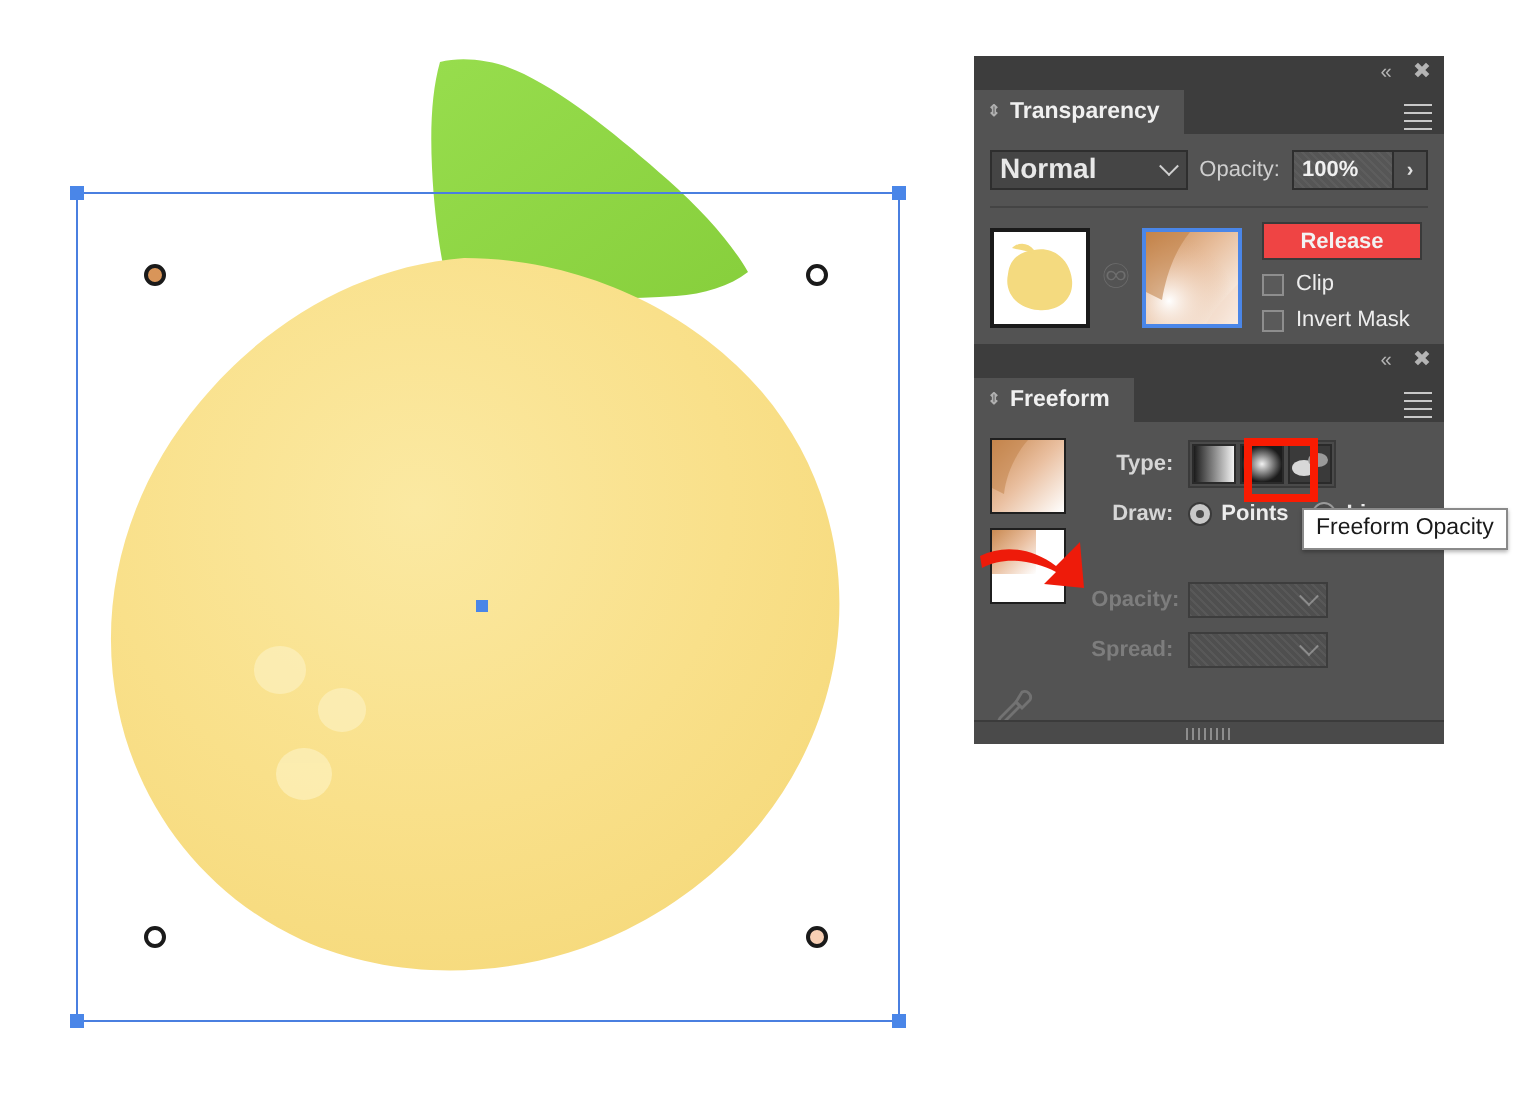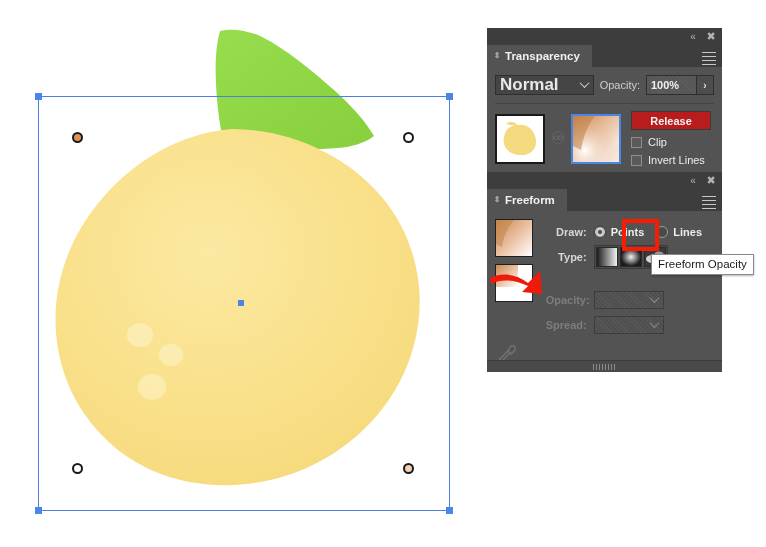--- a/index.html
+++ b/index.html
@@ -111,22 +111,22 @@
   .panel-body { padding: 8px 8px 10px 8px; }
 
   
   #panel-transparency { left: 487px; top: 28px; width: 235px; height: 148px; }
   .row1 { display: flex; align-items: center; gap: 6px; }
   .blend-select {
     width: 101px; height: 20px;
     background: #454545;
     border: 1px solid #2e2e2e;
     color: #e8e8e8;
-    font-size: 17px;
-    display: flex; align-items: center;
+    font-size: 14px;
+    display: flex; align-items: flex-start;
     padding: 0 4px;
     position: relative;
     cursor: pointer;
     font-weight: bold;
   }
   .chev {
     position: absolute; right: 5px; top: 50%;
     width: 7px; height: 7px;
     margin-top: -4px;
     border-right: 1.6px solid #d0d0d0;
@@ -170,21 +170,21 @@
   }
   .thumb.sel { border-color: #4a86e8; }
   .linkicon {
     width: 26px; text-align: center;
     color: #6e6e6e; font-size: 17px;
     cursor: pointer;
   }
   .tp-right { margin-left: 10px; }
   .btn-release {
     width: 80px; height: 19px;
-    background: #b91c1c;
+    background: #ef4444;
     border: 1px solid #3a3a3a;
     color: #f2f2f2;
     font-size: 11px;
     font-weight: bold;
     display: flex; align-items: center; justify-content: center;
     cursor: pointer;
   }
   .cbrow { display: flex; align-items: center; margin-top: 6px; cursor: pointer; }
   .cbox {
     width: 11px; height: 11px;
@@ -395,21 +395,21 @@
         <div class="tp-right">
           <div class="btn-release">
             <span>Release</span>
           </div>
           <div class="cbrow">
             <div class="cbox"></div>
             <span>Clip</span>
           </div>
           <div class="cbrow">
             <div class="cbox"></div>
-            <span>Invert Lines</span>
+            <span>Invert Mask</span>
           </div>
         </div>
       </div>
     </div>
   </div>
 
   <div class="panel" id="panel-gradient">
     <div class="panel-titlebar">
       <div class="tb-btn tb-collapse">«</div>
       <div class="tb-btn tb-close">✖</div>
@@ -444,32 +444,20 @@
         </div>
         <div class="gswatch gswatch2">
           <svg width="36" height="36" viewBox="0 0 36 36">
             <rect width="36" height="36" fill="#ffffff"></rect>
             <rect width="22" height="22" fill="url(#gp1)"></rect>
           </svg>
         </div>
       </div>
 
       <div class="grad-right">
-        <div class="grow">
-          <div class="glabel">Draw:</div>
-          <div class="radio on">
-            <span class="dot"></span>
-            <span>Points</span>
-          </div>
-          <div class="radio">
-            <span class="dot empty"></span>
-            <span>Lines</span>
-          </div>
-        </div>
-
         <div class="grow">
           <div class="glabel">Type:</div>
           <div class="typebtns">
             <div class="tbtn">
               <svg width="20" height="18">
                 <defs>
                     <linearGradient id="li1" x1="0" x2="1">
                       <stop offset="0%" stop-color="#1c1c1c"></stop>
                       <stop offset="100%" stop-color="#f2f2f2"></stop>
                     </linearGradient>
@@ -491,20 +479,32 @@
             <div class="tbtn">
               <svg width="20" height="18">
                 <rect width="20" height="18" fill="#3a3a3a"></rect>
                 <ellipse cx="7" cy="11" rx="6" ry="4" fill="#d8d8d8"></ellipse>
                 <ellipse cx="14" cy="7" rx="5" ry="3.5" fill="#9a9a9a"></ellipse>
               </svg>
             </div>
           </div>
         </div>
 
+        <div class="grow">
+          <div class="glabel">Draw:</div>
+          <div class="radio on">
+            <span class="dot"></span>
+            <span>Points</span>
+          </div>
+          <div class="radio">
+            <span class="dot empty"></span>
+            <span>Lines</span>
+          </div>
+        </div>
+
 
         <div class="grow" style="margin-top:18px;">
           <div class="glabel dis">Opacity:</div>
           <div class="dis-field">
             <span class="chev"></span>
           </div>
         </div>
 
         <div class="grow">
           <div class="glabel dis">Spread:</div>

